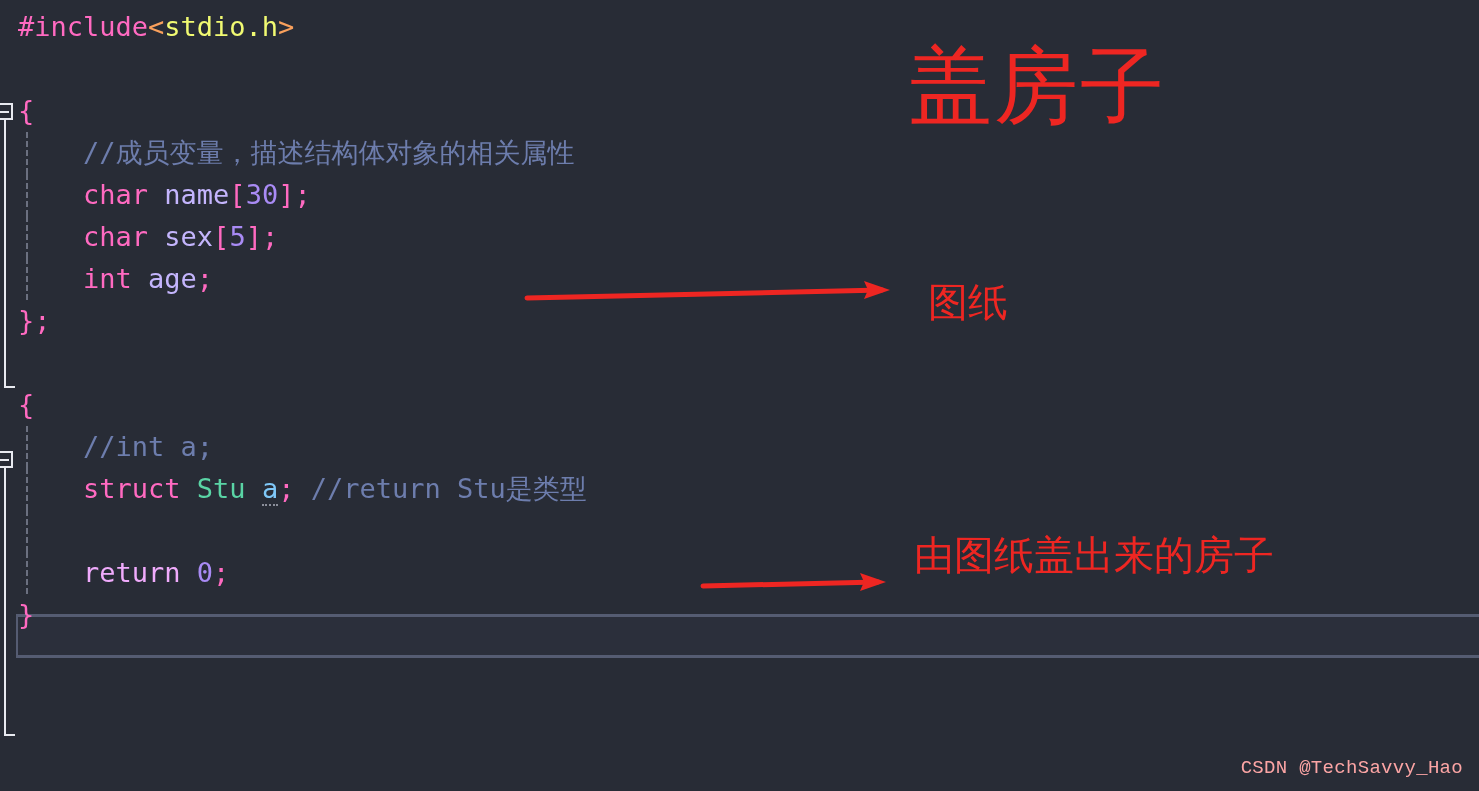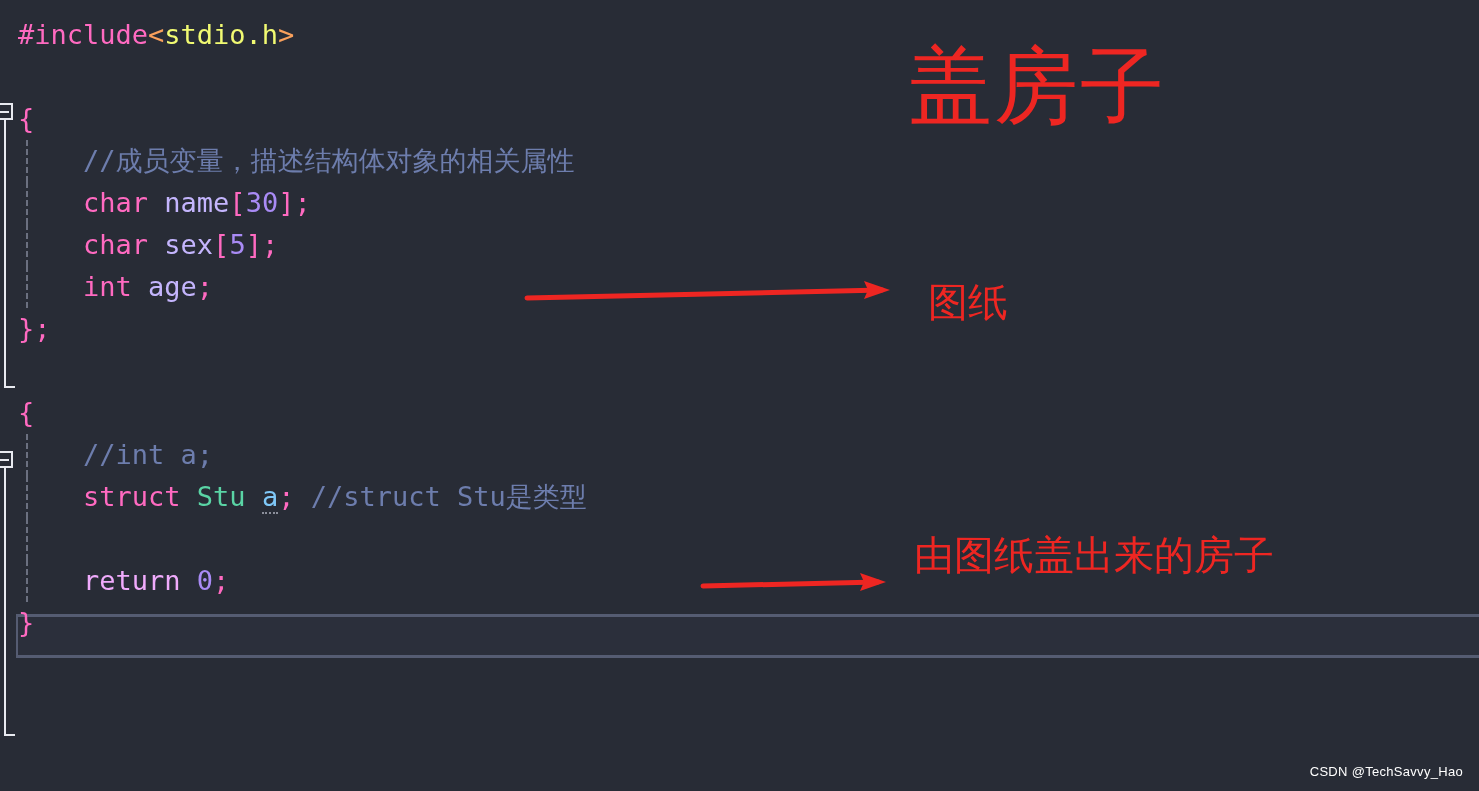--- a/index.html
+++ b/index.html
@@ -19,21 +19,20 @@
     position: absolute;
     inset: 0;
     background: #282c36;
   }
 
   .code-area {
     position: absolute;
     left: 0; top: 0;
     width: 1471px;
     padding-top: 6px;
-    margin-top: 8px;
   }
 
   .line {
     position: relative;
     height: 42px;
     line-height: 42px;
     font-size: 27px;
     font-family: "DejaVu Sans Mono", monospace;
     white-space: pre;
     letter-spacing: 0px;
@@ -123,23 +122,23 @@
   .arrow {
     position: absolute;
     pointer-events: none;
   }
 
   
   #watermark {
     position: absolute;
     right: 16px;
     bottom: 12px;
-    color: #ffffff;
-    font-size: 13px;
-    font-family: Liberation Sans, sans-serif;
+    color: #fca5a5;
+    font-size: 19px;
+    font-family: Liberation Mono, monospace;
     letter-spacing: .3px;
   }
 </style>
 </head>
 <body>
 
 <div id="editor">
 
   <div class="fold-box" style="top:103px;"></div>
   <div class="fold-bracket" style="top:120px; height:268px;"></div>
@@ -154,21 +153,21 @@
       <div class="line"><span class="txt"></span></div>
       <div class="line"><span class="txt"><span class="brace">{</span></span></div>
       <div class="line"><span class="guide"></span><span class="txt">    <span class="cmt">//成员变量，描述结构体对象的相关属性</span></span></div>
       <div class="line"><span class="guide"></span><span class="txt">    <span class="kw">char</span><span class=""> </span><span class="ident">name</span><span class="brk">[</span><span class="num">30</span><span class="brk">]</span><span class="brk">;</span></span></div>
       <div class="line"><span class="guide"></span><span class="txt">    <span class="kw">char</span><span class=""> </span><span class="ident">sex</span><span class="brk">[</span><span class="num">5</span><span class="brk">]</span><span class="brk">;</span></span></div>
       <div class="line"><span class="guide"></span><span class="txt">    <span class="kw">int</span><span class=""> </span><span class="ident">age</span><span class="brk">;</span></span></div>
       <div class="line"><span class="txt"><span class="brace">}</span><span class="brk">;</span></span></div>
       <div class="line"><span class="txt"></span></div>
       <div class="line"><span class="txt"><span class="brace">{</span></span></div>
       <div class="line"><span class="guide"></span><span class="txt">    <span class="cmt">//int a;</span></span></div>
-      <div class="line"><span class="guide"></span><span class="txt">    <span class="kw">struct</span><span class=""> </span><span class="type">Stu</span><span class=""> </span><span class="var udl">a</span><span class="brk">;</span><span class=""> </span><span class="cmt">//struct Stu是类型</span></span></div>
+      <div class="line"><span class="guide"></span><span class="txt">    <span class="kw">struct</span><span class=""> </span><span class="type">Stu</span><span class=""> </span><span class="var udl">a</span><span class="brk">;</span><span class=""> </span><span class="cmt">//return Stu是类型</span></span></div>
       <div class="line"><span class="guide"></span><span class="txt">    </span></div>
       <div class="line"><span class="guide"></span><span class="txt">    <span class="ret">return</span><span class=""> </span><span class="num">0</span><span class="brk">;</span></span></div>
       <div class="line"><span class="txt"><span class="brace">}</span></span></div>
     </div>
 
 </div>
 
 <div class="annot" id="annot-title" style="left:908px; top:28px;">盖房子</div>
 
 <svg class="arrow" style="left:524px; top:276px;" width="380" height="34" viewBox="0 0 380 34">

